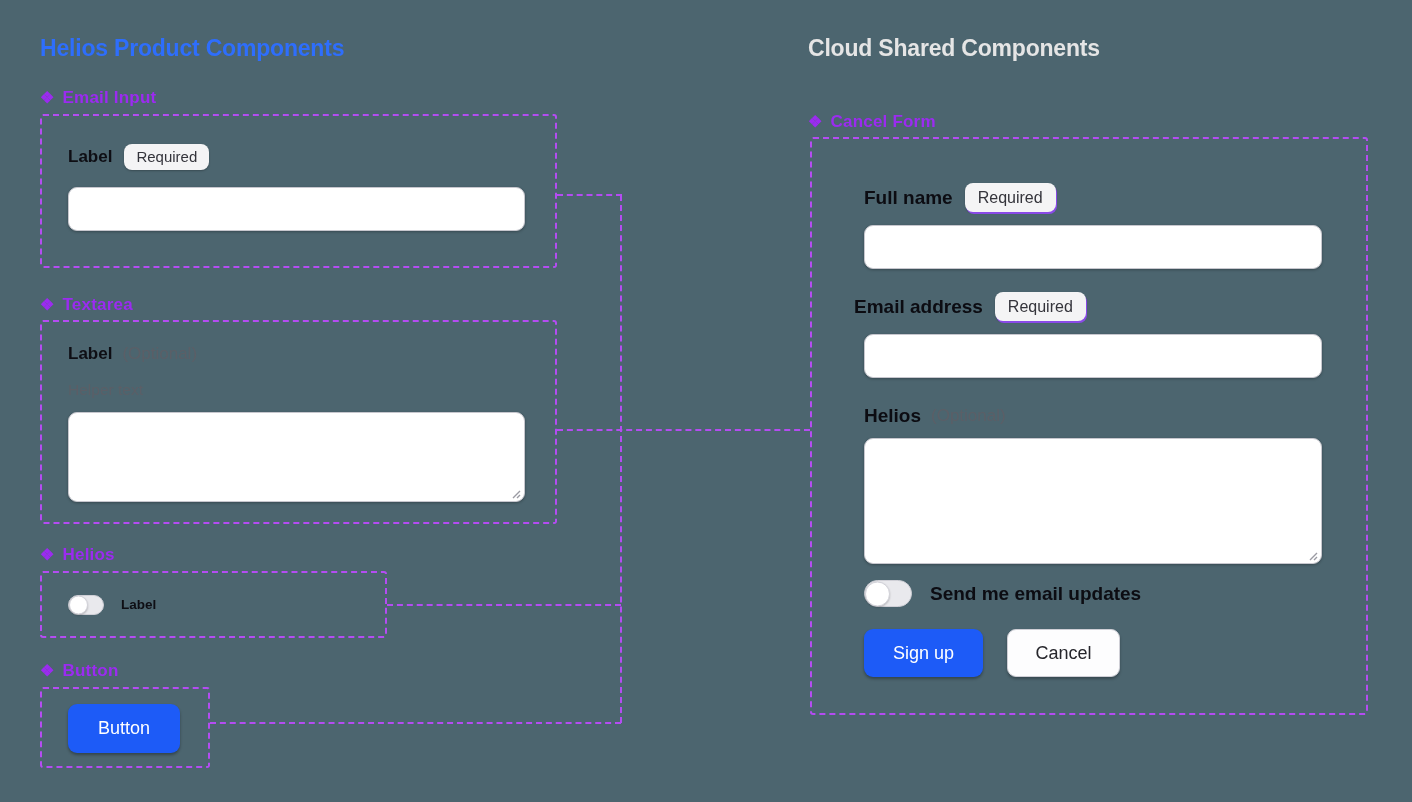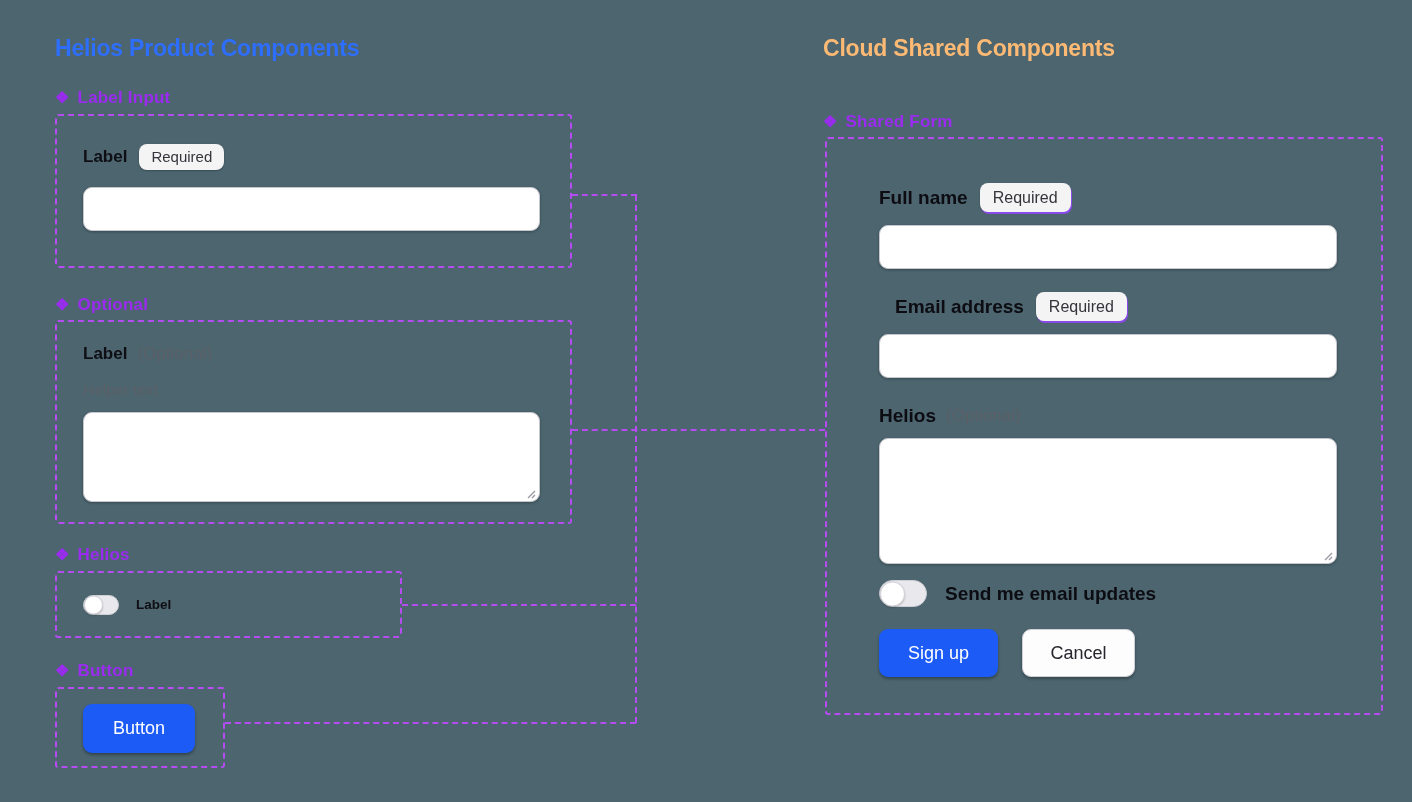--- a/index.html
+++ b/index.html
@@ -3,25 +3,25 @@
 <meta charset="utf-8">
 <style>
   * { margin:0; padding:0; box-sizing:border-box; }
   html,body { width:1412px; height:802px; }
   body {
     background:#4c656f;
     font-family:"Liberation Sans", sans-serif;
     position:relative;
     overflow:hidden;
   }
-  .stage { position:absolute; inset:0;margin-left:15px; }
+  .stage { position:absolute; inset:0; }
 
   .title { position:absolute; font-size:23px; font-weight:700; letter-spacing:-0.2px; }
   .left-title  { left:40px;  top:35px; color:#2e6efc; }
-  .right-title { left:808px; top:35px; color:#fdba74; }
+  .right-title { left:808px; top:35px; color:#e5e5e5; }
 
   .comp-label {
     position:absolute; display:flex; align-items:center; gap:8px;
     color:#9b2bf0; font-size:17px; font-weight:700; letter-spacing:0.2px;
   }
   .comp-icon { font-size:16px; line-height:1; }
 
   .dashed-box {
     position:absolute; border:2px dashed #b44cf2; border-radius:3px;
     background:transparent;
@@ -94,33 +94,33 @@
   <div class="title right-title">Cloud Shared Components</div>
 
   <div class="connector h" style="left:557px;top:194px;width:65px;"></div>
   <div class="connector v" style="left:620px;top:195px;height:528px;"></div>
   <div class="connector h" style="left:557px;top:429px;width:253px;"></div>
   <div class="connector h" style="left:387px;top:604px;width:234px;"></div>
   <div class="connector h" style="left:210px;top:722px;width:411px;"></div>
 
   <div class="comp-label" style="left:40px;top:88px;">
     <span class="comp-icon">❖</span>
-    <span>Label Input</span>
+    <span>Email Input</span>
   </div>
   <div class="dashed-box" style="left:40px;top:114px;width:517px;height:154px;">
     <div class="label-row" style="left:26px;top:28px;">
       <span class="field-label">Label</span>
       <span class="badge">Required</span>
     </div>
     <input class="text-input" style="left: 26px; top: 71px; width: 457px; height: 44px;" value="">
   </div>
 
   <div class="comp-label" style="left:40px;top:295px;">
     <span class="comp-icon">❖</span>
-    <span>Optional</span>
+    <span>Textarea</span>
   </div>
   <div class="dashed-box" style="left:40px;top:320px;width:517px;height:204px;">
     <div class="label-row" style="left:26px;top:22px;gap:10px;">
       <span class="field-label">Label</span>
       <span class="muted-lg">(Optional)</span>
     </div>
     <div class="abs muted" style="left:26px;top:59px;font-size:15.5px;">Helper text</div>
     <textarea class="text-area" style="left: 26px; top: 90px; width: 457px; height: 90px;" value=""></textarea>
     <svg class="resize-grip" style="left:467px;top:165px;" width="12" height="12" viewBox="0 0 12 12">
       <path d="M11 4 L4 11 M11 8 L8 11" stroke="#9b9ba3" stroke-width="1.4" fill="none"></path>
@@ -143,31 +143,31 @@
   <div class="comp-label" style="left:40px;top:661px;">
     <span class="comp-icon">❖</span>
     <span>Button</span>
   </div>
   <div class="dashed-box" style="left:40px;top:687px;width:170px;height:81px;">
     <button class="btn btn-primary abs" style="left:26px;top:15px;width:112px;height:49px;">Button</button>
   </div>
 
   <div class="comp-label" style="left:808px;top:112px;">
     <span class="comp-icon">❖</span>
-    <span>Shared Form</span>
+    <span>Cancel Form</span>
   </div>
   <div class="dashed-box" style="left:810px;top:137px;width:558px;height:578px;">
 
     <div class="label-row" style="left:52px;top:44px;">
       <span class="form-label">Full name</span>
       <span class="badge instance">Required</span>
     </div>
     <input class="text-input" style="left: 52px; top: 86px; width: 458px; height: 44px;" value="">
 
-    <div class="label-row" style="left:68px;top:153px;">
+    <div class="label-row" style="left:42px;top:153px;">
       <span class="form-label">Email address</span>
       <span class="badge instance">Required</span>
     </div>
     <input class="text-input" style="left: 52px; top: 195px; width: 458px; height: 44px;" value="">
 
     <div class="label-row" style="left:52px;top:266px;gap:10px;">
       <span class="form-label">Helios</span>
       <span class="muted-lg">(Optional)</span>
     </div>
     <textarea class="text-area" style="left: 52px; top: 299px; width: 458px; height: 126px;" value=""></textarea>

